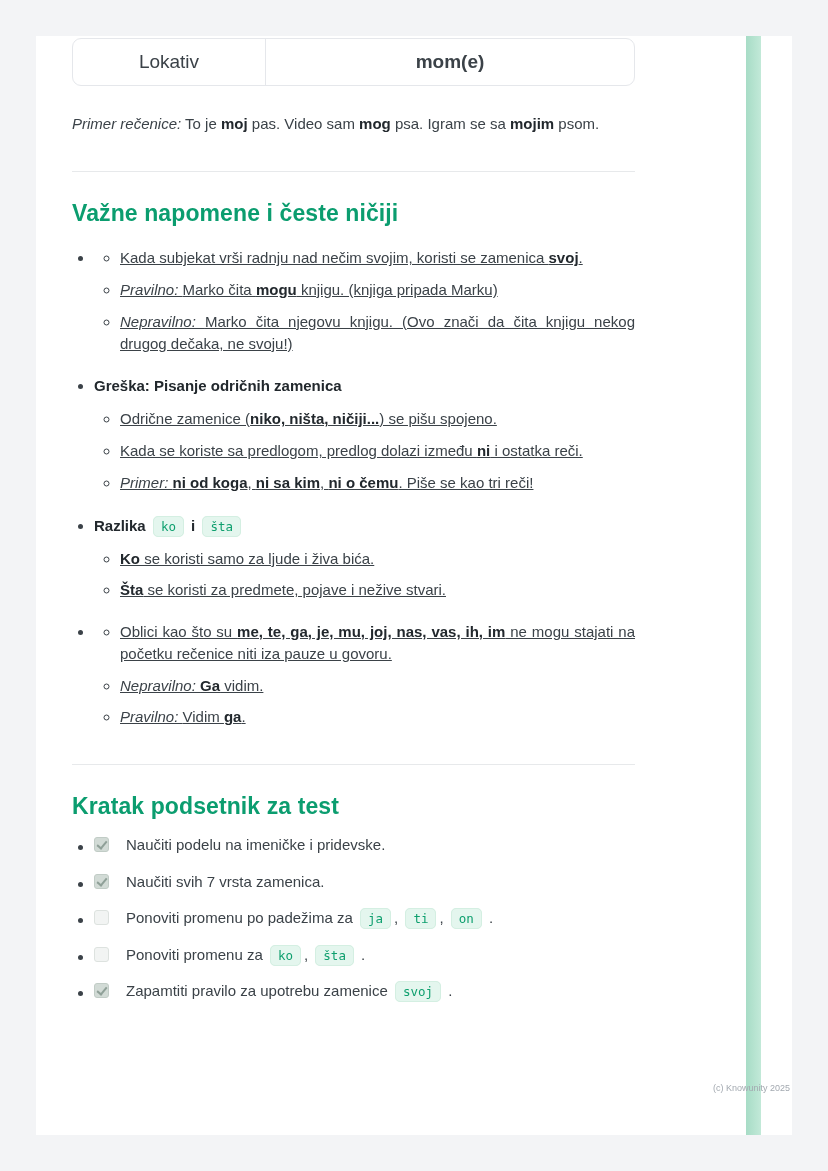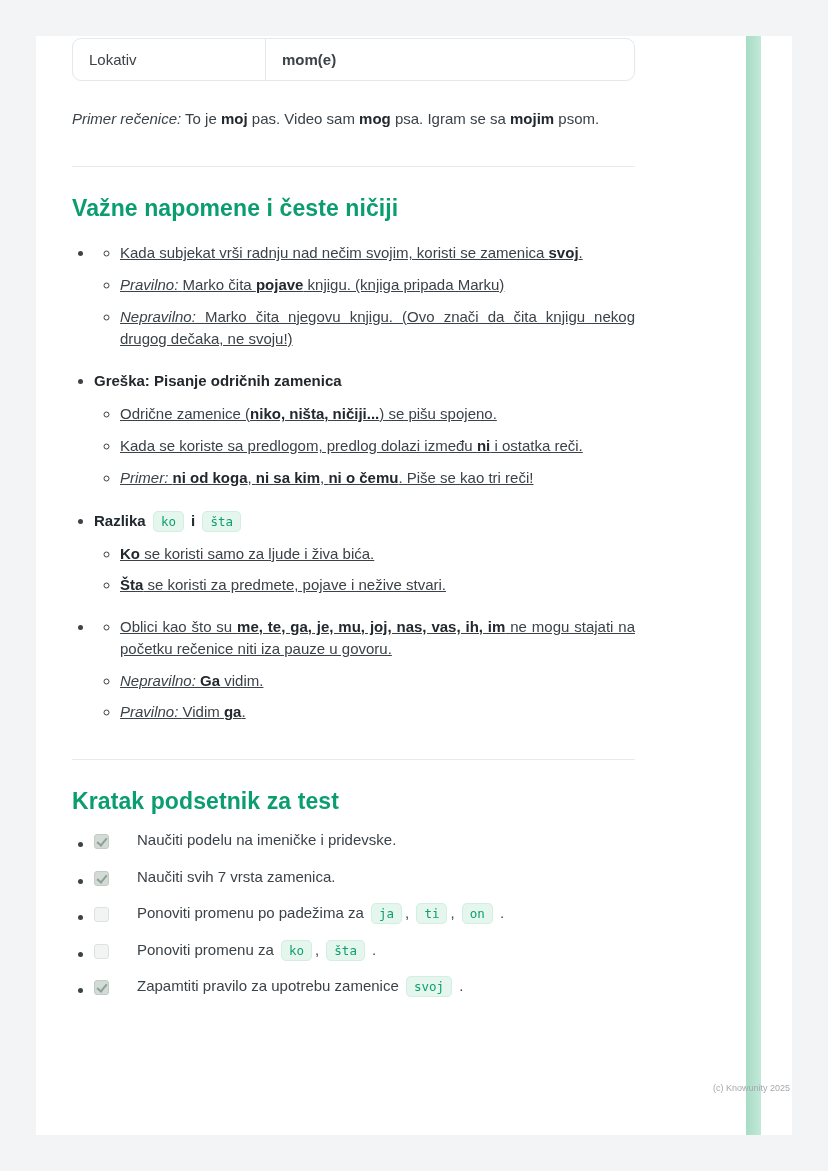--- a/index.html
+++ b/index.html
@@ -38,21 +38,22 @@
     position:relative;
     padding:2px 157px 0 36px;
     z-index:0;
   }
   
   .case-table{
     width:100%;
     border-collapse:separate;border-spacing:0;
     border:1px solid var(--border);
     border-radius:9px;
-    font-size:15px;
+    font-size:19px;
+    text-align:center;
   }
   .case-table td{padding:12px 16px;color:var(--text);}
   .case-table td:first-child{width:193px;border-right:1px solid var(--border);}
   
   .b{font-weight:bold;color:var(--text-strong);}
   .i{font-style:italic;margin-top:16px;}
   .code{
     font-family:"DejaVu Sans Mono","Liberation Mono",monospace;
     font-size:12.5px;
     color:var(--code-text);
@@ -75,21 +76,21 @@
   }
   
   .notes-list{margin:14px 0 0;padding-left:22px;list-style:disc;}
   .notes-list > li{margin-top:20px;font-size:15px;line-height:1.45;}
   .item-label{font-size:15px;line-height:1.6;}
   .sub-list{list-style:circle;padding-left:26px;margin-top:10px;text-decoration:underline;}
   .sub-list li{margin-top:10px;font-size:15px;line-height:1.45;text-align:justify;}
   
   .checklist{margin:12px 0 0;padding-left:22px;list-style:disc;}
   .checklist > li{margin-top:14px;font-size:15px;line-height:1.5;}
-  .check-row{display:flex;align-items:center;gap:28px;}
+  .check-row{display:flex;align-items:flex-start;gap:17px;}
   .checkbox{
     width:15px;height:15px;border-radius:3px;flex:0 0 15px;
     margin-top:3px;position:relative;display:inline-block;
   }
   .checkbox.checked{background:#d2dbd6;border:1px solid #c1ccc6;}
   .checkbox.checked::after{
     content:"";position:absolute;left:4px;top:1px;width:4px;height:8px;
     border:solid #8fa098;border-width:0 2px 2px 0;transform:rotate(40deg);
   }
   .checkbox.unchecked{background:#f2f4f3;border:1px solid #dde2df;}
@@ -119,21 +120,21 @@
     <p class="example"><span class="i">Primer rečenice:</span><span> To je </span><span class="b">moj</span><span> pas. Video sam </span><span class="b">mog</span><span> psa. Igram se sa </span><span class="b">mojim</span><span> psom.</span></p>
 
     <hr class="divider">
 
     <h2 class="section-title">Važne napomene i česte ničiji</h2>
 
     <ul class="notes-list">
         <li>
           <ul class="sub-list">
             <li><span>Kada subjekat vrši radnju nad nečim svojim, koristi se zamenica </span><span class="b">svoj</span><span>.</span></li>
-            <li><span class="i">Pravilno: </span><span>Marko čita </span><span class="b">pojave</span><span> knjigu. (knjiga pripada Marku)</span></li>
+            <li><span class="i">Pravilno: </span><span>Marko čita </span><span class="b">mogu</span><span> knjigu. (knjiga pripada Marku)</span></li>
             <li><span class="i">Nepravilno: </span><span>Marko čita njegovu knjigu. (Ovo znači da čita knjigu nekog drugog dečaka, ne svoju!)</span></li>
           </ul>
         </li>
         <li>
           <div class="item-label"><span class="b">Greška: Pisanje odričnih zamenica</span></div>
           <ul class="sub-list">
             <li><span>Odrične zamenice (</span><span class="b">niko, ništa, ničiji...</span><span>) se pišu spojeno.</span></li>
             <li><span>Kada se koriste sa predlogom, predlog dolazi između </span><span class="b">ni</span><span> i ostatka reči.</span></li>
             <li><span class="i">Primer: </span><span class="b">ni od koga</span><span>, </span><span class="b">ni sa kim</span><span>, </span><span class="b">ni o čemu</span><span>. Piše se kao tri reči!</span></li>
           </ul>

